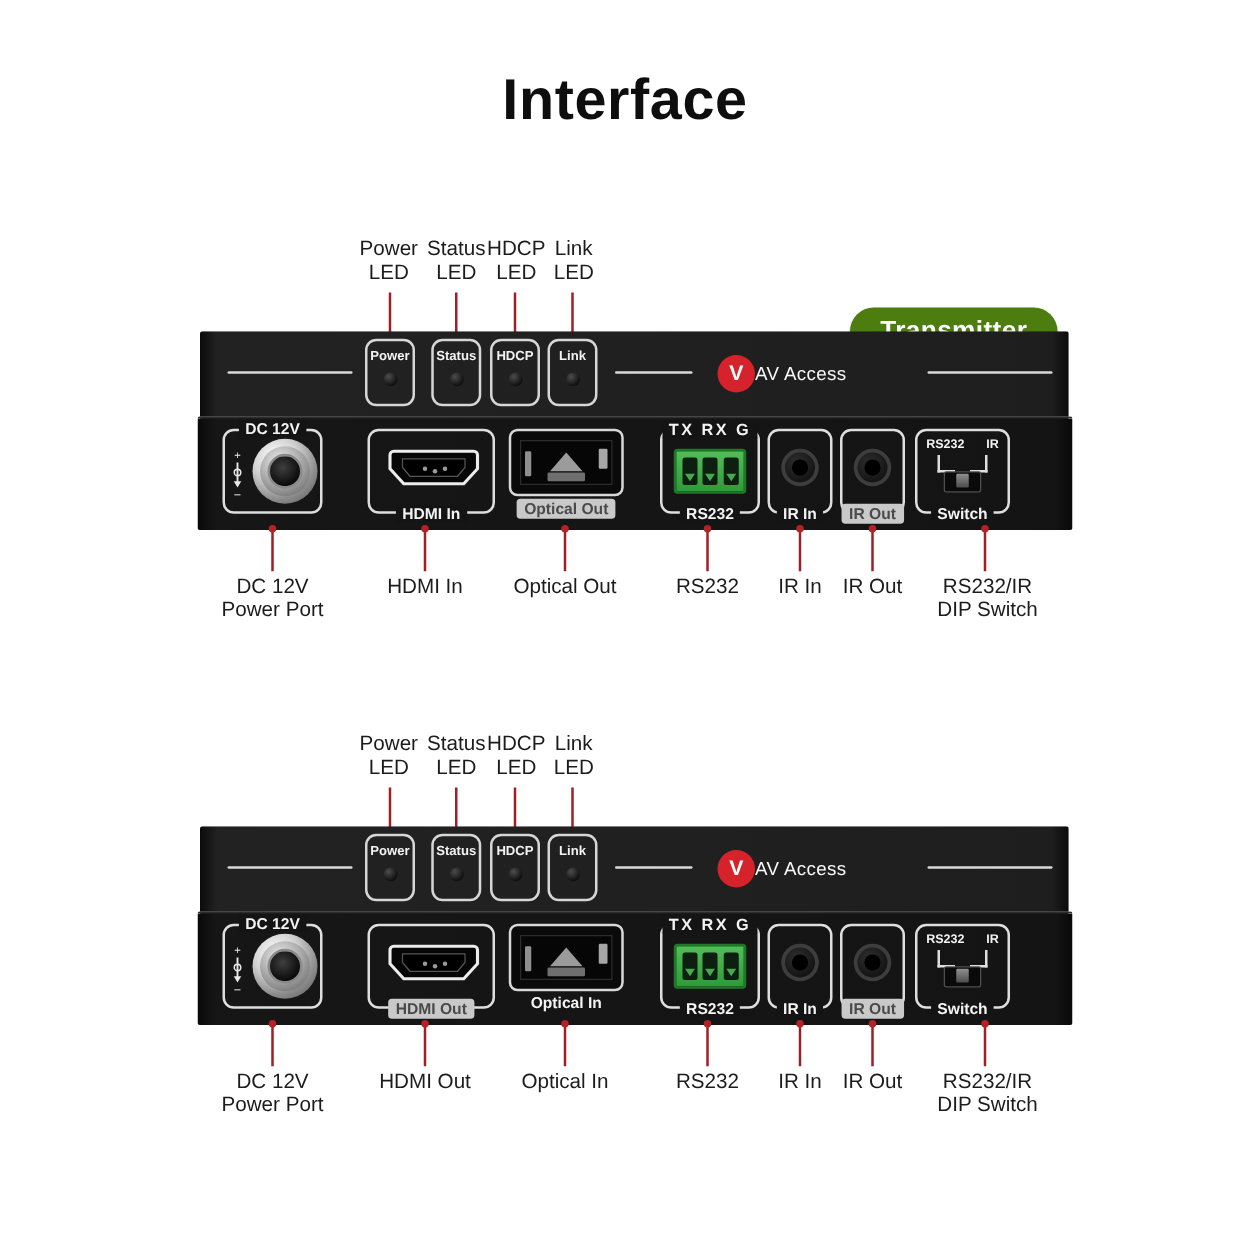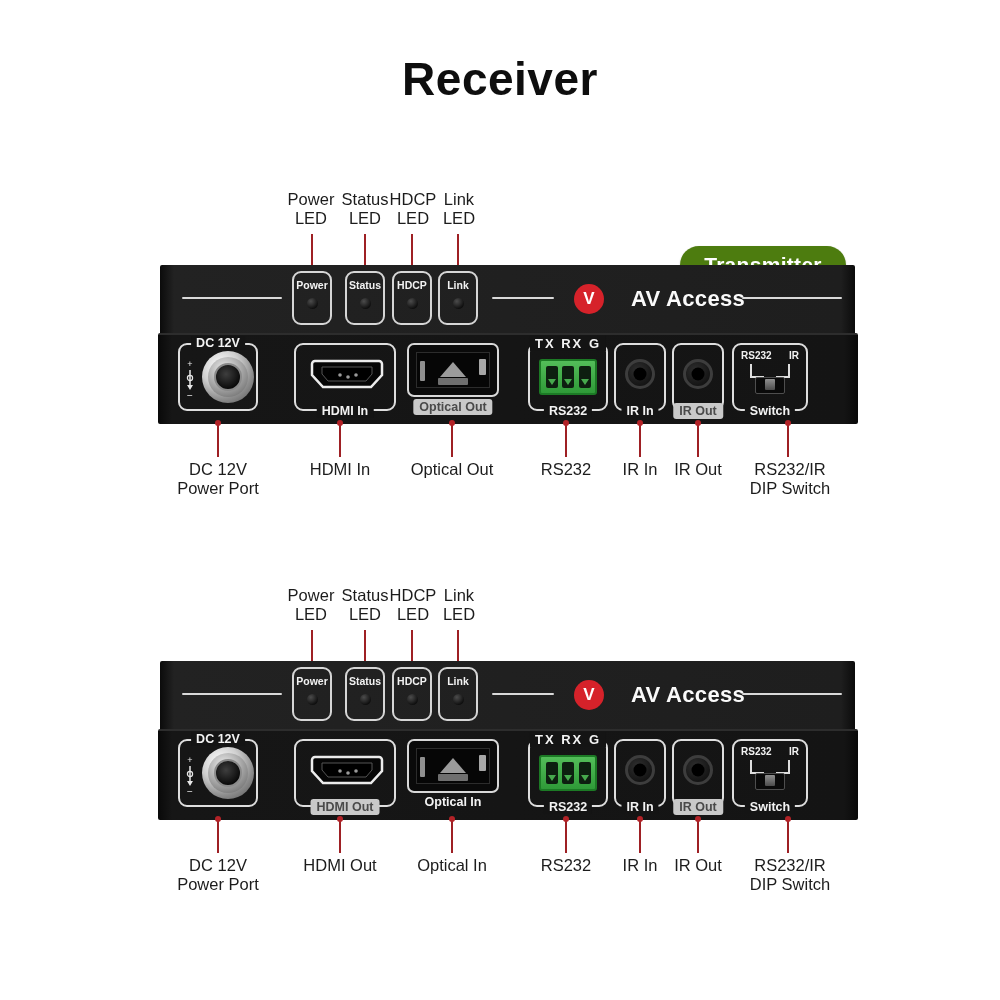--- a/index.html
+++ b/index.html
@@ -43,21 +43,21 @@
   .led-box{position:absolute;top:6px;width:40px;height:54px;border:2px solid #d6d6d6;
     border-radius:9px;box-sizing:border-box;display:flex;flex-direction:column;align-items:center;}
   .led-box-label{margin-top:6px;font-size:10.5px;font-weight:bold;color:#f2f2f2;white-space:nowrap;}
   .led-dot{margin-top:7px;width:11px;height:11px;border-radius:50%;
     background:radial-gradient(circle at 35% 30%,#4c4c4c,#0f0f0f 72%);}
 
   .brand{position:absolute;left:414px;top:0;height:68px;display:flex;align-items:center;}
   .brand-circle{width:30px;height:30px;border-radius:50%;background:#d6222a;
     display:flex;align-items:center;justify-content:center;
     color:#ffffff;font-size:17px;font-weight:bold;}
-  .brand-name{margin-left:27px;color:#fafafa;font-size:22px;font-weight:bold;letter-spacing:0.3px;}
+  .brand-name{margin-left:0;color:#fafafa;font-size:15px;font-weight:normal;letter-spacing:0.3px;}
 
   
   .port-panel{position:absolute;left:158px;top:143px;width:700px;height:89px;
     background:linear-gradient(90deg,#090909 0,#161616 14px,#141414 calc(100% - 14px),#090909 100%);
     border-top:2px solid #2d2d2d;border-radius:2px;}
 
   .pgroup{position:absolute;top:8px;height:68px;border:2px solid #dedede;border-radius:9px;
     box-sizing:border-box;}
   .ptop{position:absolute;top:-9px;left:50%;transform:translateX(-50%);background:#141414;
     padding:0 5px;font-size:12.5px;font-weight:bold;color:#f3f3f3;white-space:nowrap;}
@@ -135,21 +135,21 @@
   
   .port-callout{position:absolute;top:270px;transform:translateX(-50%);text-align:center;
     font-size:16.5px;line-height:19px;color:#1c1c1c;font-weight:500;white-space:nowrap;}
   .port-callout span{display:block;}
 </style>
 </head>
 <body>
 
 <div id="stage">
 
-  <div class="page-title">Receiver</div>
+  <div class="page-title">Interface</div>
 
   <section class="device" style="top:190px">
 
     <div class="led-callout" style="left:311px">
       <span>Power</span>
       <span>LED</span>
     </div>
     <div class="led-callout" style="left:365px">
       <span>Status</span>
       <span>LED</span>

